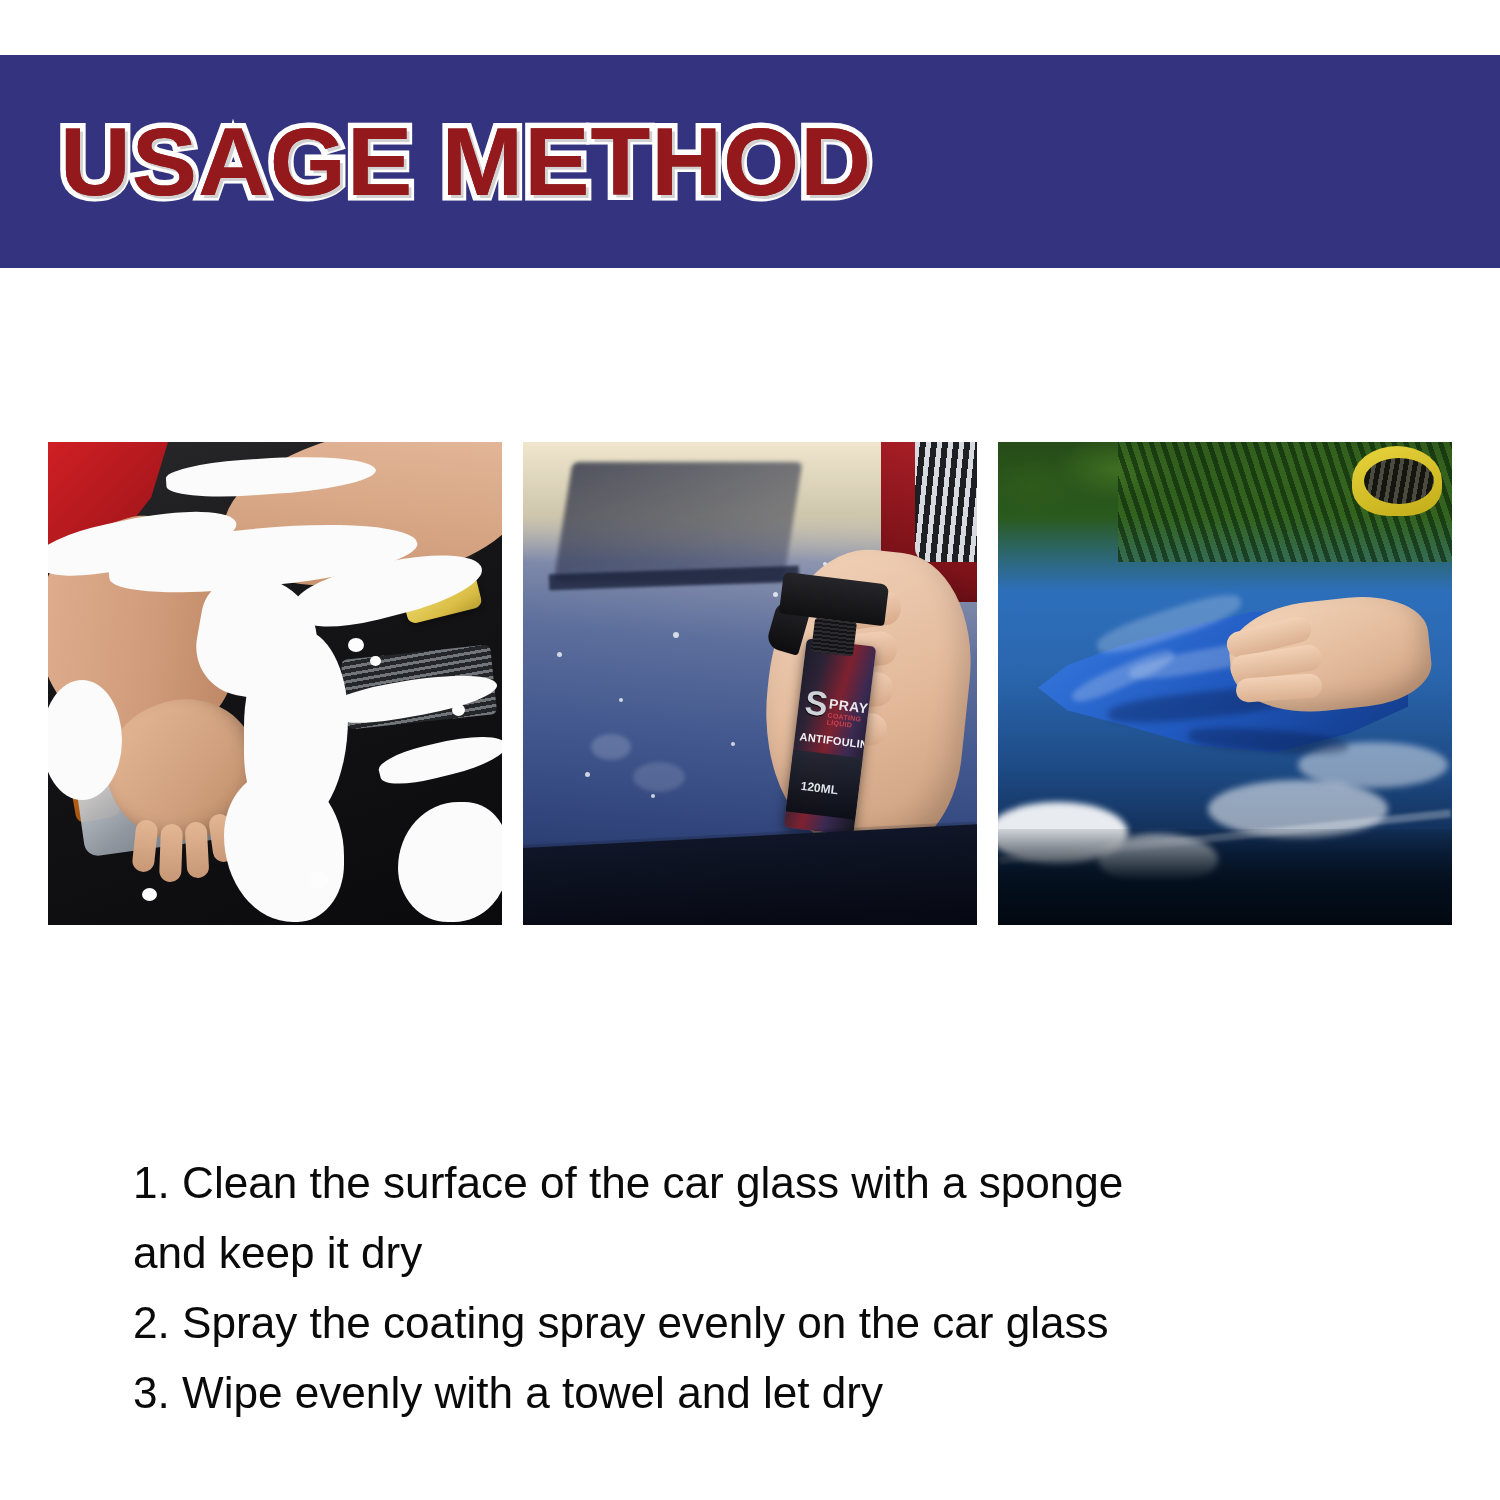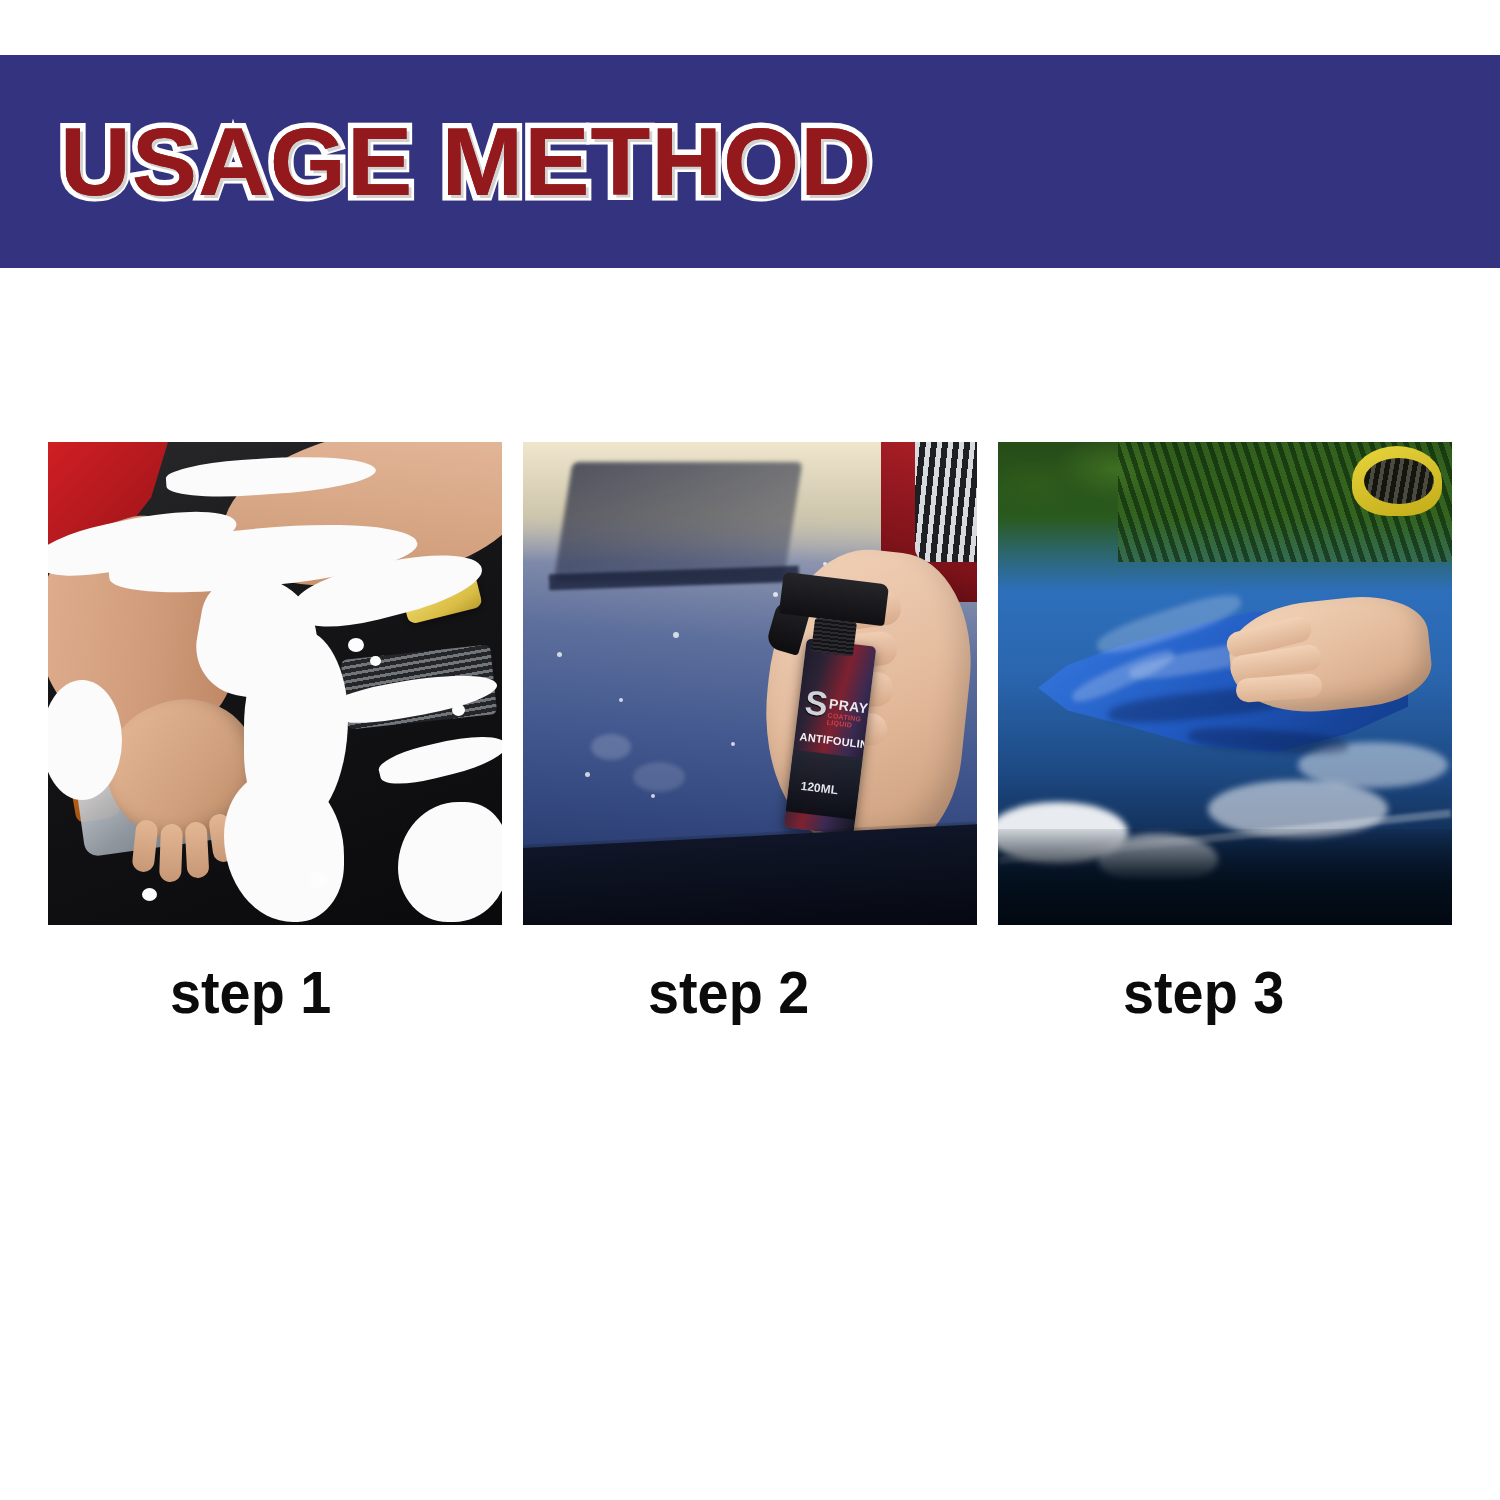--- a/index.html
+++ b/index.html
@@ -439,20 +439,21 @@
       <div class="finger3" style="left:228px;top:182px;width:86px;height:26px;transform:rotate(-14deg);"></div>
       <div class="finger3" style="left:232px;top:208px;width:92px;height:26px;transform:rotate(-9deg);"></div>
       <div class="finger3" style="left:238px;top:234px;width:86px;height:24px;transform:rotate(-4deg);"></div>
 
       <div class="refl-strip"></div>
       <div class="dark-bottom"></div>
     </div>
 
   </div>
 
-  <div class="caption-row">
-    <div class="caption cap1">step 1</div>
-    <div class="caption cap2">step 2</div>
-    <div class="caption cap3">step 3</div>
+
+  <div class="instructions">
+    <div class="instr-line">1. Clean the surface of the car glass with a sponge</div>
+    <div class="instr-line">and keep it dry</div>
+    <div class="instr-line">2. Spray the coating spray evenly on the car glass</div>
+    <div class="instr-line">3. Wipe evenly with a towel and let dry</div>
   </div>
 
-
 </div>
 
 </body></html>

